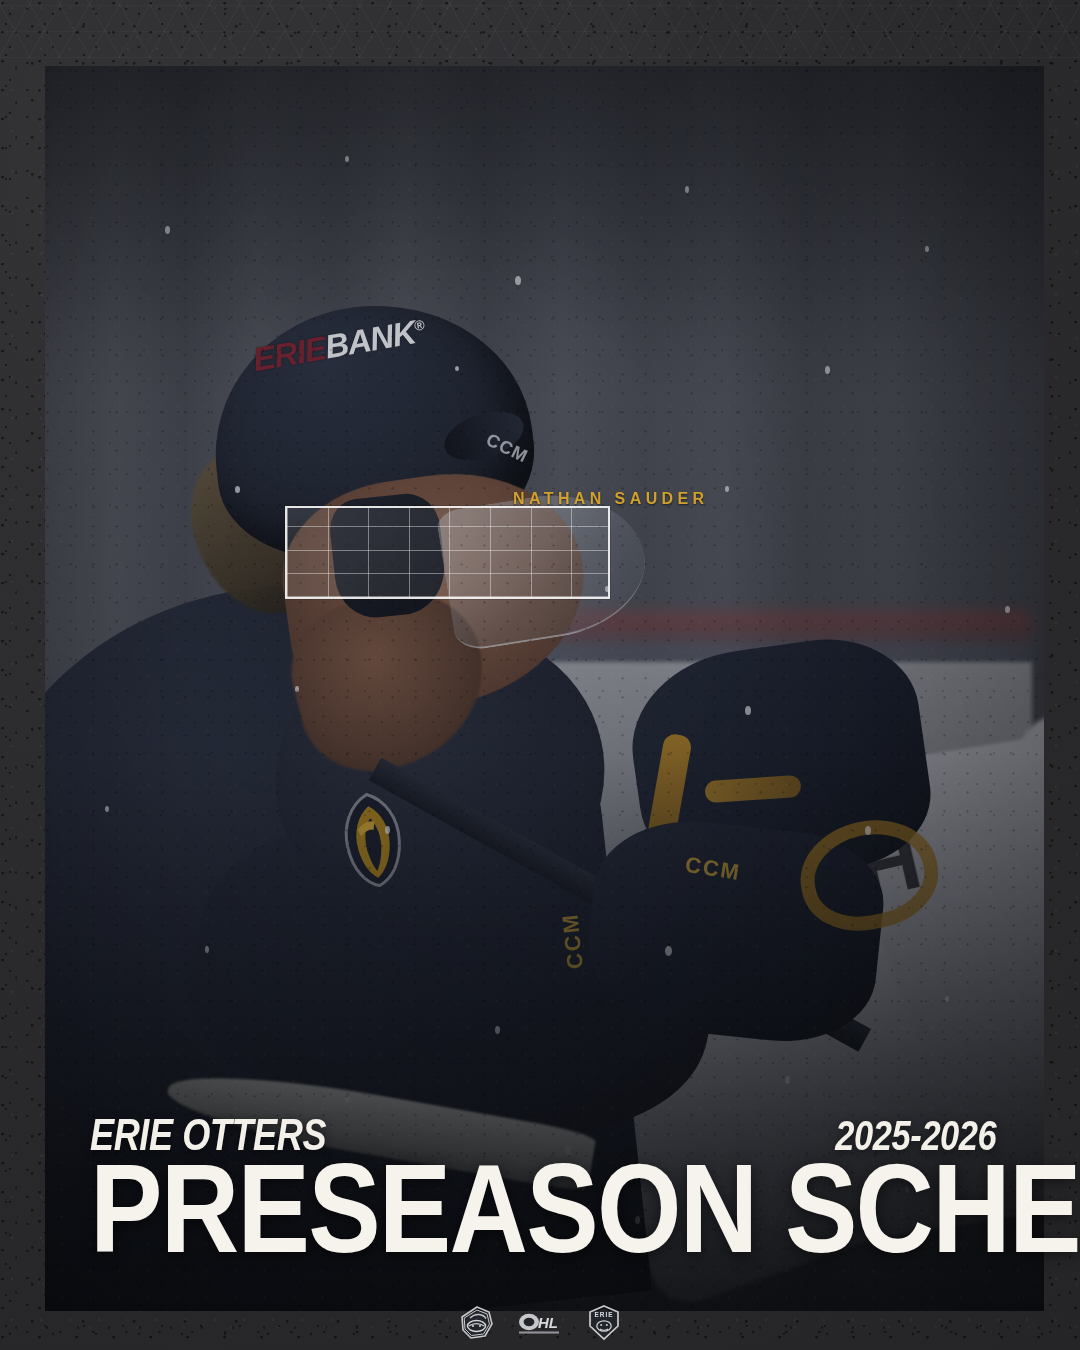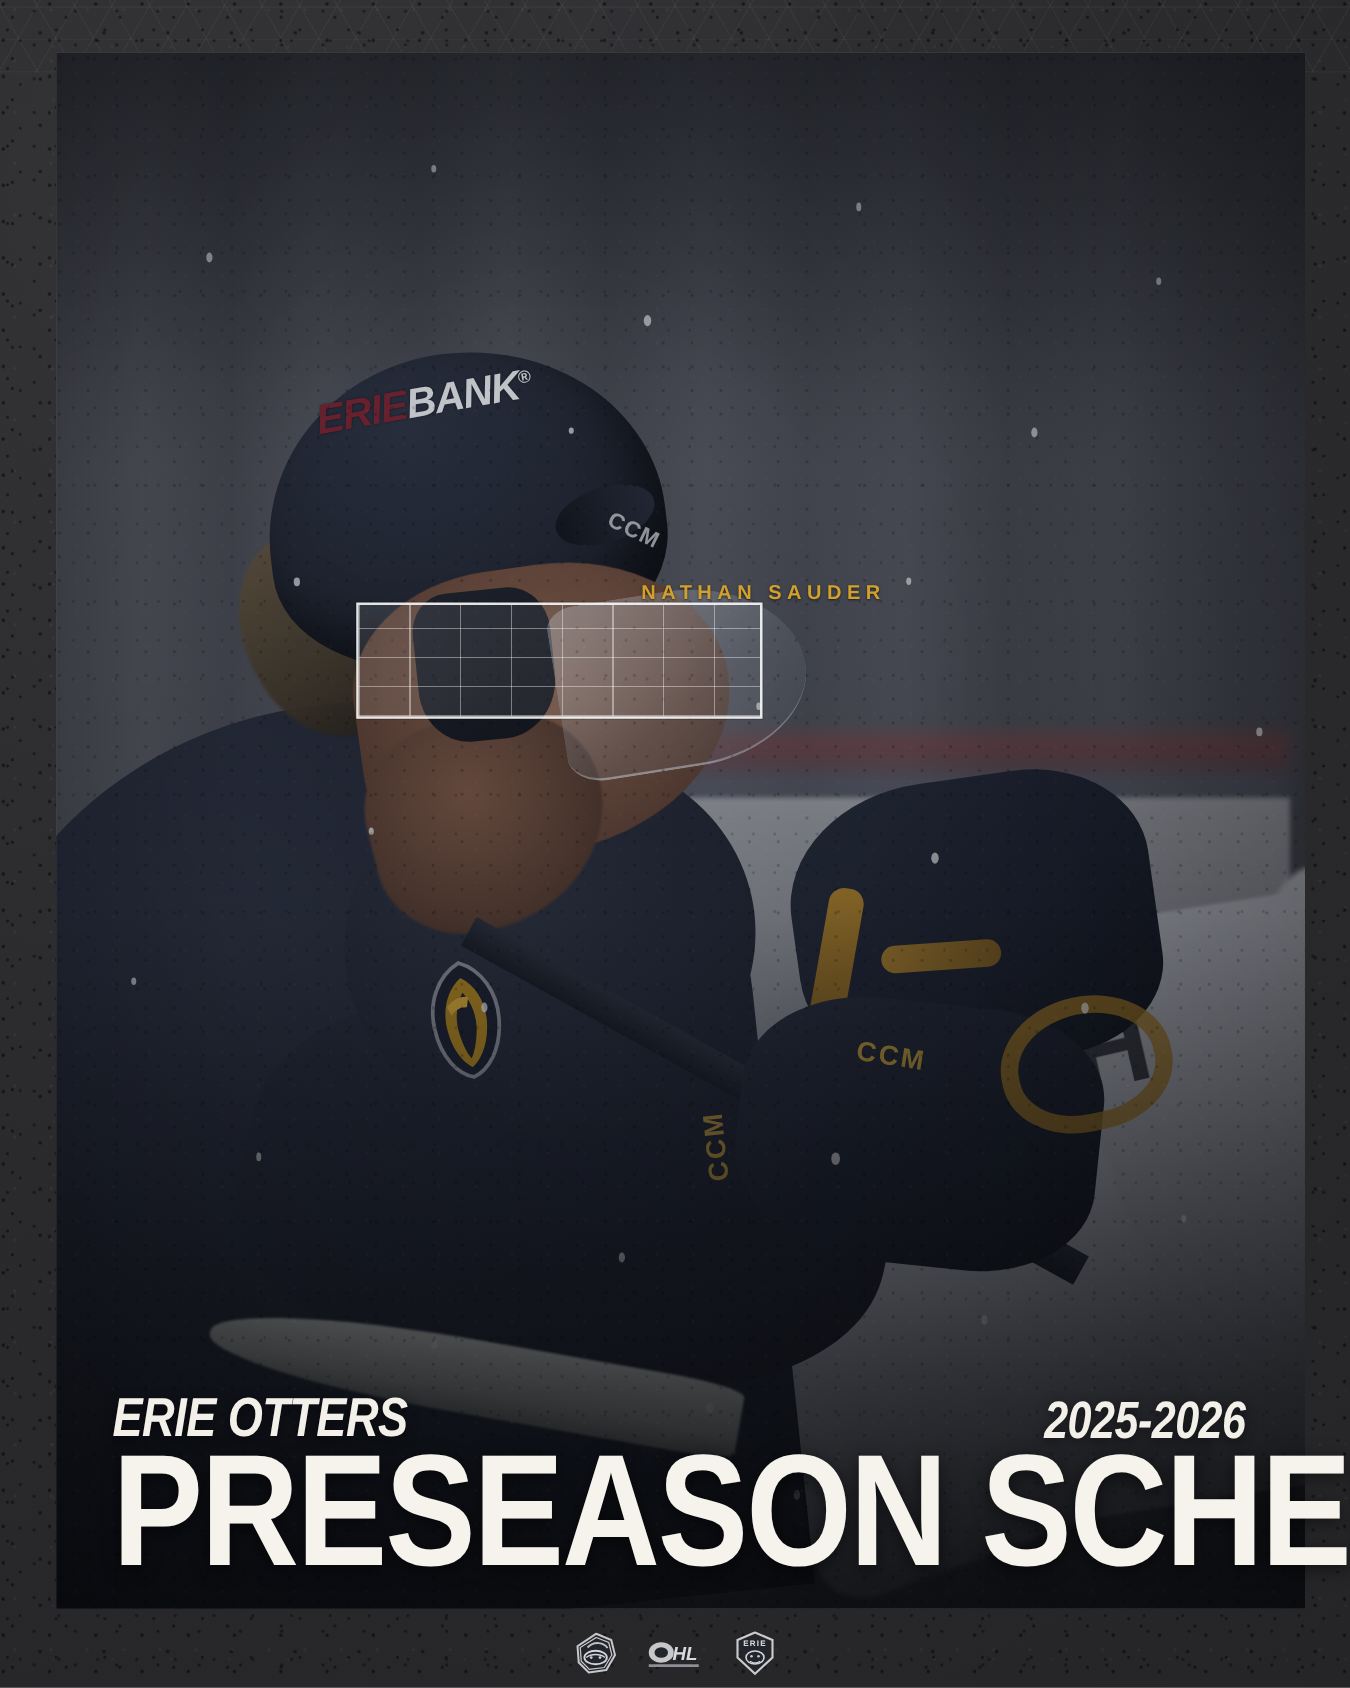--- a/index.html
+++ b/index.html
@@ -44,21 +44,21 @@
   .frame-lattice{
     position:absolute;left:0;right:0;top:0;height:58px;
     background-image:
       repeating-linear-gradient(60deg, rgba(255,255,255,.035) 0 1px, transparent 1px 26px),
       repeating-linear-gradient(-60deg, rgba(255,255,255,.035) 0 1px, transparent 1px 26px),
       repeating-linear-gradient(0deg, rgba(255,255,255,.025) 0 1px, transparent 1px 26px);
   }
 
   
   .photo{
-    position:absolute;left:45px;top:42px;width:987px;height:1245px;
+    position:absolute;left:45px;top:66px;width:987px;height:1245px;
     overflow:hidden;background:#4a4c53;padding-left:12px;
   }
   
   .bg-boards{
     position:absolute;inset:0;
     background:
       linear-gradient(to right,
         #4f515a 0%, #575a63 7%, #4a4d56 14%, #565962 21%,
         #4e515a 29%, #5a5d66 36%, #4c4f58 44%, #575a64 52%,
         #4d5059 60%, #565963 68%, #4b4e57 76%, #545761 85%,

